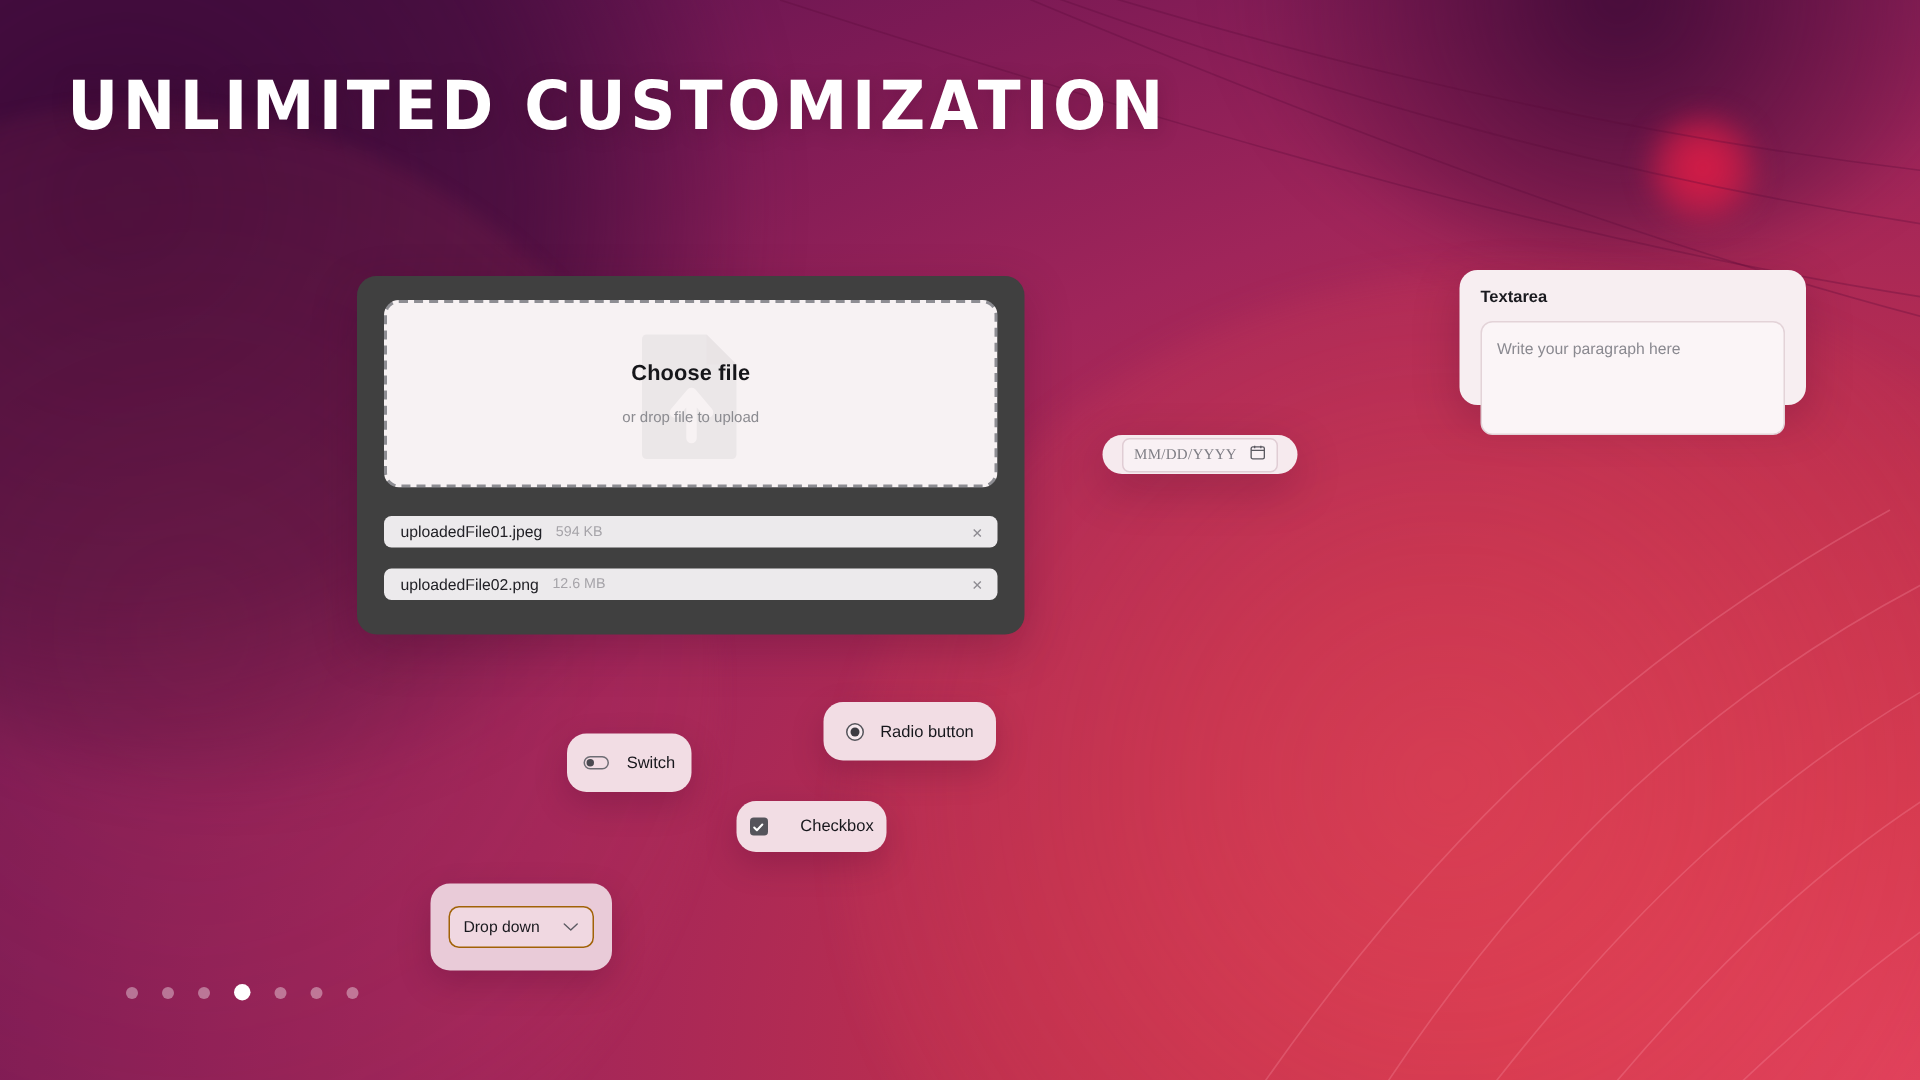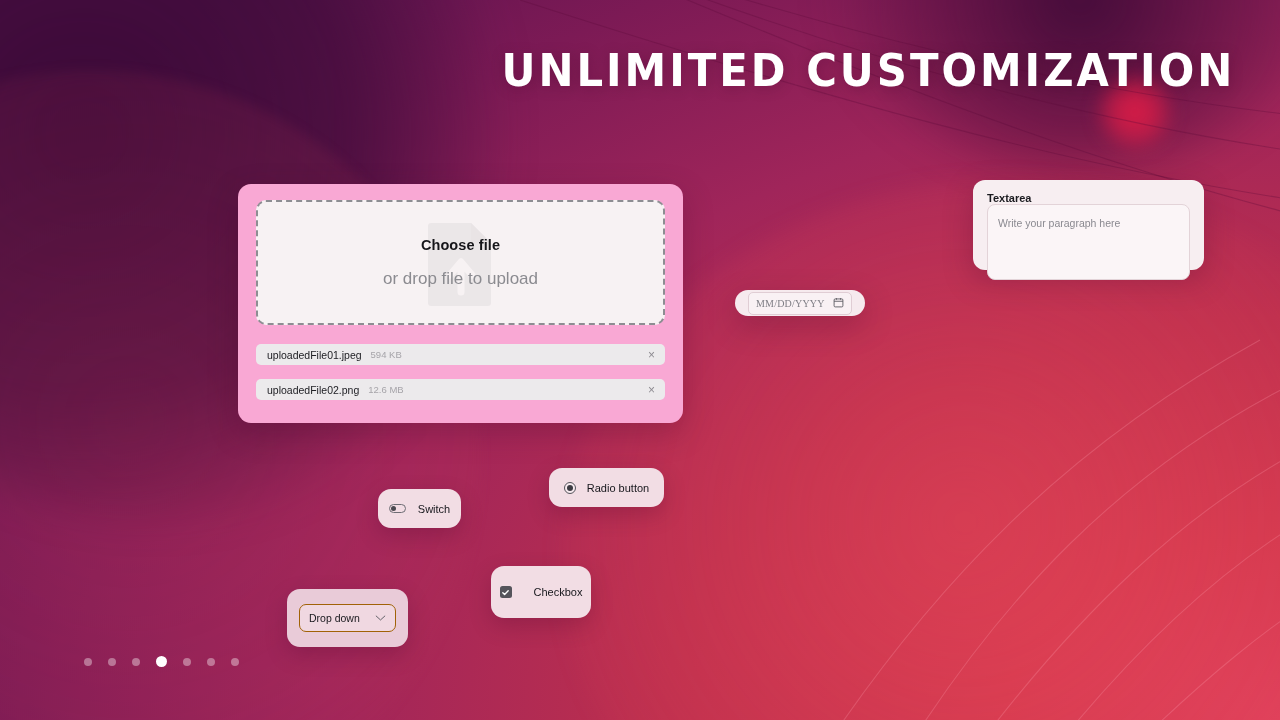--- a/index.html
+++ b/index.html
@@ -46,21 +46,21 @@
   }
   .bg-rightglow {
     position: absolute; right: -180px; bottom: -220px;
     width: 900px; height: 760px; border-radius: 50%;
     background: radial-gradient(circle at 45% 45%, rgba(240,78,92,.35) 0%, rgba(230,70,88,.16) 50%, rgba(225,66,86,0) 74%);
     filter: blur(10px);
   }
   .bg-arcs { position: absolute; inset: 0; }
 
   
-  #header { position: absolute; top: 0; left: 0; width: 1280px; z-index: 5; text-align: right; }
+  #header { position: absolute; top: 0; left: 0; width: 1280px; z-index: 5; text-align: left; }
   #page-title {
     margin-top: 46px;
     font-family: "DejaVu Sans", sans-serif;
     font-size: 45px;
     font-weight: 700;
     letter-spacing: 3.2px;
     color: #ffffff;
     line-height: 1.1;
     transform: scaleX(0.93);
     text-shadow: 0 2px 14px rgba(60,0,40,.28);
@@ -78,21 +78,21 @@
     position: absolute;
     background: #f7f0f2;
     border-radius: 14px;
     box-shadow: 0 10px 30px rgba(60,6,40,.25);
     z-index: 6;
   }
 
   
   #upload-card {
     left: 238px; top: 184px; width: 445px; height: 239px;
-    background: #f9a8d4;
+    background: #404040;
     border-radius: 13px;
     padding: 16px 18px;
   }
   #dropzone {
     position: relative;
     height: 125px;
     border: 2px dashed #8d8d92;
     border-radius: 10px;
     display: flex; flex-direction: column;
     align-items: center; justify-content: center;
@@ -105,21 +105,21 @@
     pointer-events: none;
   }
   #choose-file-label {
     position: relative; z-index: 2;
     font-size: 14.5px; font-weight: 700; color: #16161a;
     letter-spacing: .1px;
   }
   #drop-hint {
     position: relative; z-index: 2;
     margin-top: 16px;
-    font-size: 17px; color: #8b8b90; font-weight: 400;
+    font-size: 10px; color: #8b8b90; font-weight: 400;
   }
   .file-row {
     display: flex; align-items: center;
     height: 21px; margin-top: 14px;
     background: #eceaec; border-radius: 5px;
     padding: 0 8px 0 11px;
   }
   .file-row:first-of-type { margin-top: 19px; }
   .file-name { font-size: 10.5px; color: #212126; font-weight: 400; }
   .file-size { font-size: 9.5px; color: #a6a4a9; margin-left: 9px; }
@@ -128,21 +128,21 @@
     line-height: 1; cursor: pointer; padding: 0 2px;
   }
 
   
   #textarea-card {
     left: 973px; top: 180px; width: 231px; height: 90px;
     background: #f7eef1; border-radius: 12px; padding: 12px 14px;
   }
   #textarea-label { font-size: 11px; font-weight: 700; color: #1a1a1f; }
   #textarea-field {
-    height: 76px;
+    margin-top: 10px; height: 76px;
     border: 1px solid #e3d3d8; border-radius: 8px;
     background: #fbf5f7; padding: 8px 10px;
   }
   #textarea-placeholder { font-size: 10.5px; color: #8a8990; }
 
   
   #date-card {
     left: 735px; top: 290px; width: 130px; height: 26px;
     background: #f6eaee; border-radius: 22px;
     display: flex; align-items: center; justify-content: center; font-family: Liberation Serif, serif;
@@ -222,21 +222,21 @@
   }
 
   #radio-card { left: 549px; top: 468px; width: 115px; height: 39px; padding: 0 13px; gap: 11px; }
   #radio-outer {
     width: 12px; height: 12px; border-radius: 50%;
     border: 1.3px solid #55545b; background: #f7eaef;
     display: flex; align-items: center; justify-content: center; flex: none;
   }
   #radio-inner { width: 6px; height: 6px; border-radius: 50%; background: #3c3b42; }
 
-  #checkbox-card { left: 491px; top: 566px; width: 100px; height: 52px; padding: 0 13px; gap: 22px; }
+  #checkbox-card { left: 491px; top: 534px; width: 100px; height: 34px; padding: 0 13px; gap: 22px; }
   #checkbox-box {
     width: 12px; height: 12px; border-radius: 2.5px;
     background: #55545b; display: flex; align-items: center; justify-content: center; flex: none;
   }
 
   #dropdown-card {
     left: 287px; top: 589px; width: 121px; height: 58px;
     background: #e9cbd8; border-radius: 13px;
     justify-content: center;
   }

